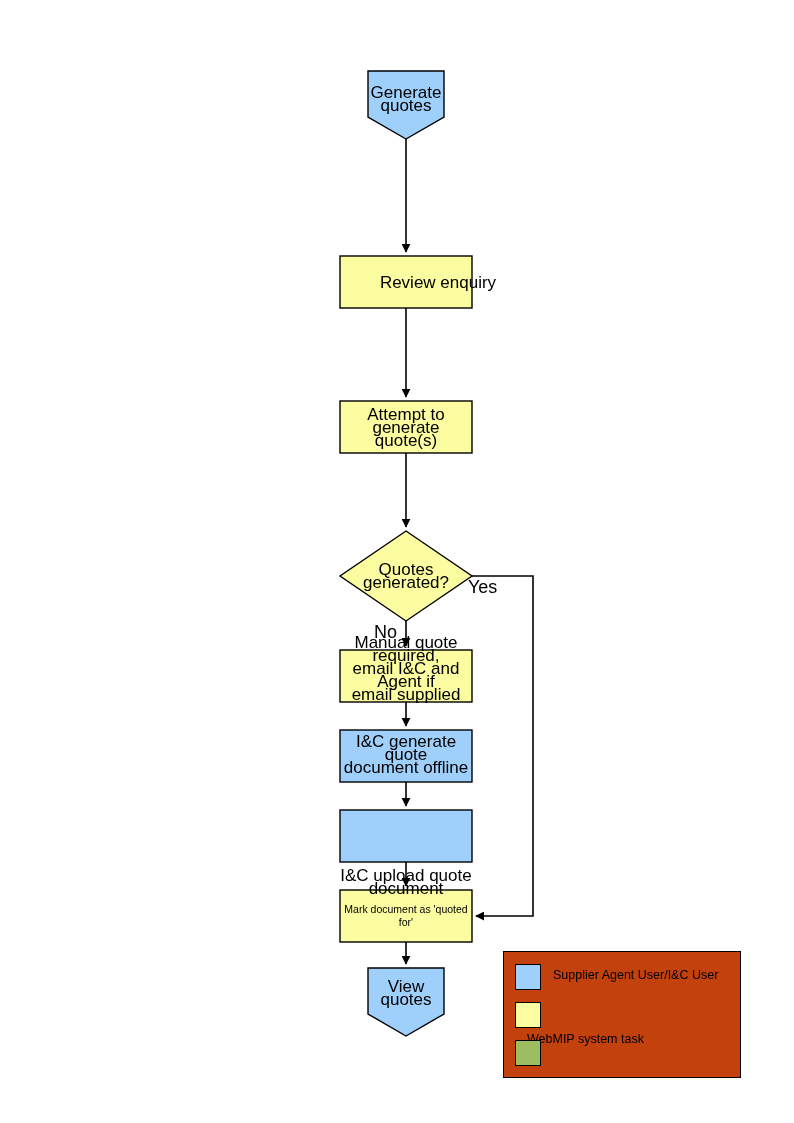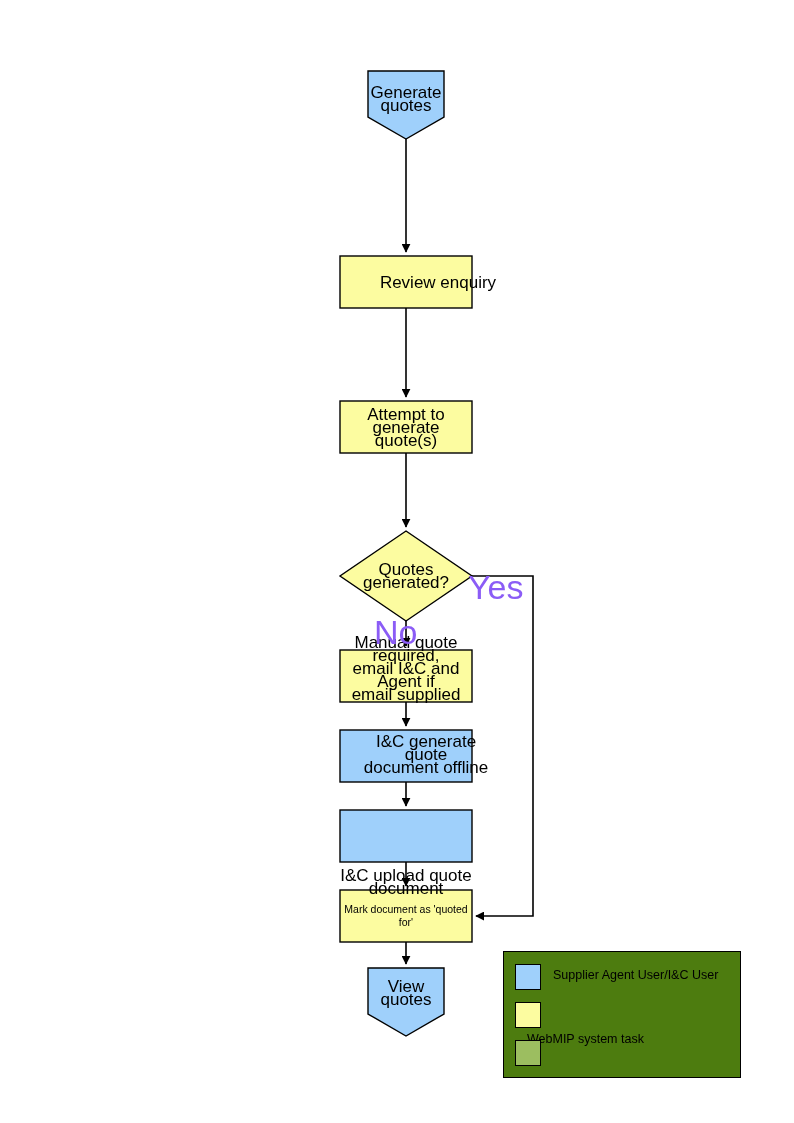--- a/index.html
+++ b/index.html
@@ -31,32 +31,32 @@
     font-family: "Liberation Sans", sans-serif;
     font-size: 17px;
     line-height: 13px;
     color: #000000;
     pointer-events: none;
     white-space: pre-line;
   }
   .edge-label {
     position: absolute;
     font-family: "Liberation Sans", sans-serif;
-    font-size: 34px;
+    font-size: 18px;
     line-height: 26px;
-    color: #8b5cf6;
+    color: #000000;
   }
   .legend-box {
     position: absolute;
     left: 503px;
     top: 951px;
     width: 238px;
     height: 127px;
     border: 1px solid #000000;
-    background: #4d7c0f;
+    background: #c2410c;
     box-sizing: border-box;
   }
   .legend-row {
     position: absolute;
     left: 11px;
     display: flex;
     align-items: flex-start;
   }
   .legend-swatch {
     width: 26px;
@@ -134,21 +134,21 @@
 <div class="node-label" style="left:340px; top:401px; width:132px; height:52px;">Attempt to generate
 quote(s)</div>
 
 <div class="node-label" style="left:348px; top:549px; width:116px; height:54px;">Quotes
 generated?</div>
 
 <div class="node-label" style="left:340px; top:650px; width:132px; height:36px;">Manual quote required,
 email I&amp;C and Agent if
 email supplied</div>
 
-<div class="node-label" style="left:360px; top:730px; width:132px; height:48px;">I&amp;C generate quote
+<div class="node-label" style="left:340px; top:730px; width:132px; height:48px;">I&amp;C generate quote
 document offline</div>
 
 <div class="node-label" style="left:340px; top:856px; width:132px; height:52px;">I&amp;C upload quote
 document</div>
 
 <div class="node-label" style="left:338px; top:890px; width:136px; height:52px; font-size:10.5px;">Mark document as 'quoted for'</div>
 
 <div class="node-label" style="left:368px; top:968px; width:76px; height:50px;">View quotes</div>
 
 <div class="edge-label" style="left:468px; top:574px;">Yes</div>

